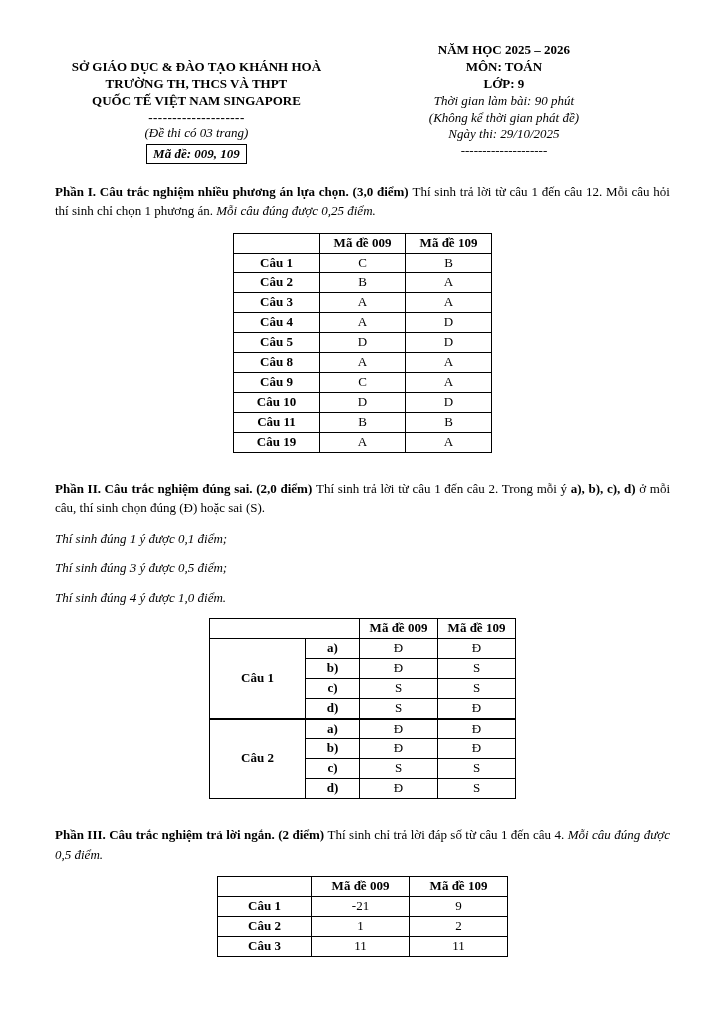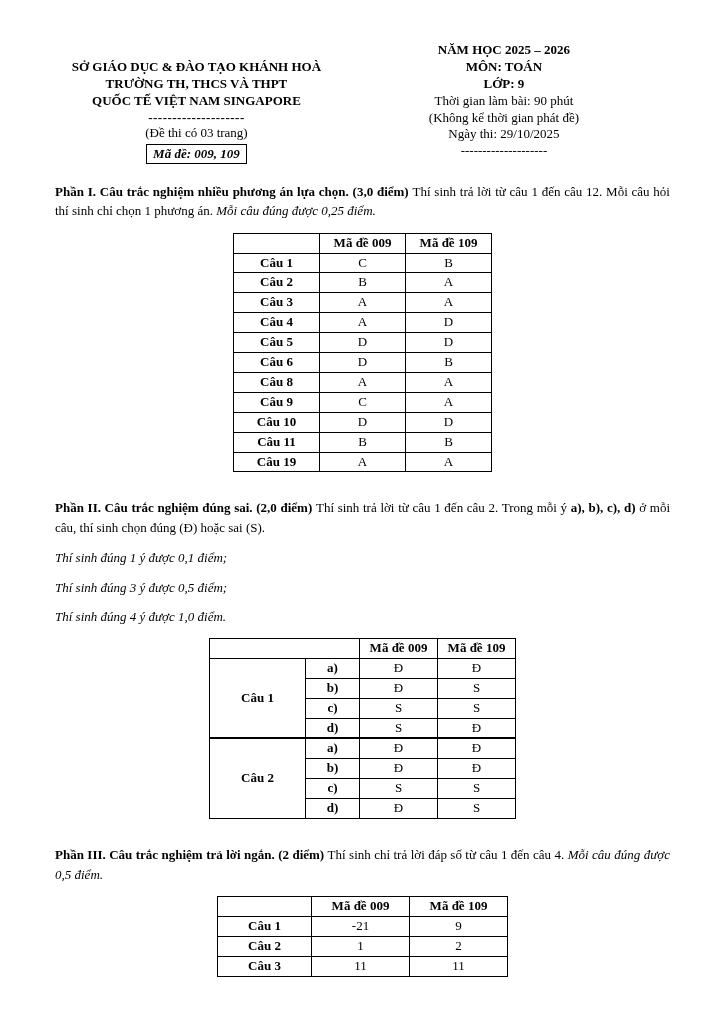--- a/index.html
+++ b/index.html
@@ -6,21 +6,21 @@
   .page {
     width:725px; height:1024px; margin:0 auto; background:#fff;
     padding:42px 55px 20px 55px; box-sizing:border-box;
     font-family:"Liberation Serif", serif; font-size:13px; color:#000;
     overflow:hidden;
   }
   .header { display:flex; }
   .header-left { width:46%; text-align:center; padding-top:17px; }
   .header-right { width:54%; text-align:center; }
   .hline { font-weight:bold; line-height:1.3; }
-  .iline { line-height:1.3; }
+  .iline { font-style:italic; line-height:1.3; }
   .divider { font-weight:bold; line-height:1.2; letter-spacing:0.5px; }
   .exam-code-box {
     display:inline-block; border:1px solid #000; padding:0 6px;
     font-weight:bold; font-style:italic; margin-top:2px; line-height:1.35;
   }
   .intro { margin:0; text-align:justify; line-height:1.5; }
   .mt-lg { margin-top:26px; }
   .mt-md { margin-top:18px; }
   .run-bold { font-weight:bold; }
   .run-italic { font-style:italic; }
@@ -98,25 +98,20 @@
           <th>Câu 4</th>
           <td>A</td>
           <td>D</td>
         </tr>
         <tr>
           <th>Câu 5</th>
           <td>D</td>
           <td>D</td>
         </tr>
         <tr>
-          <th>Câu 6</th>
-          <td>D</td>
-          <td>B</td>
-        </tr>
-        <tr>
           <th>Câu 8</th>
           <td>A</td>
           <td>A</td>
         </tr>
         <tr>
           <th>Câu 9</th>
           <td>C</td>
           <td>A</td>
         </tr>
         <tr>

